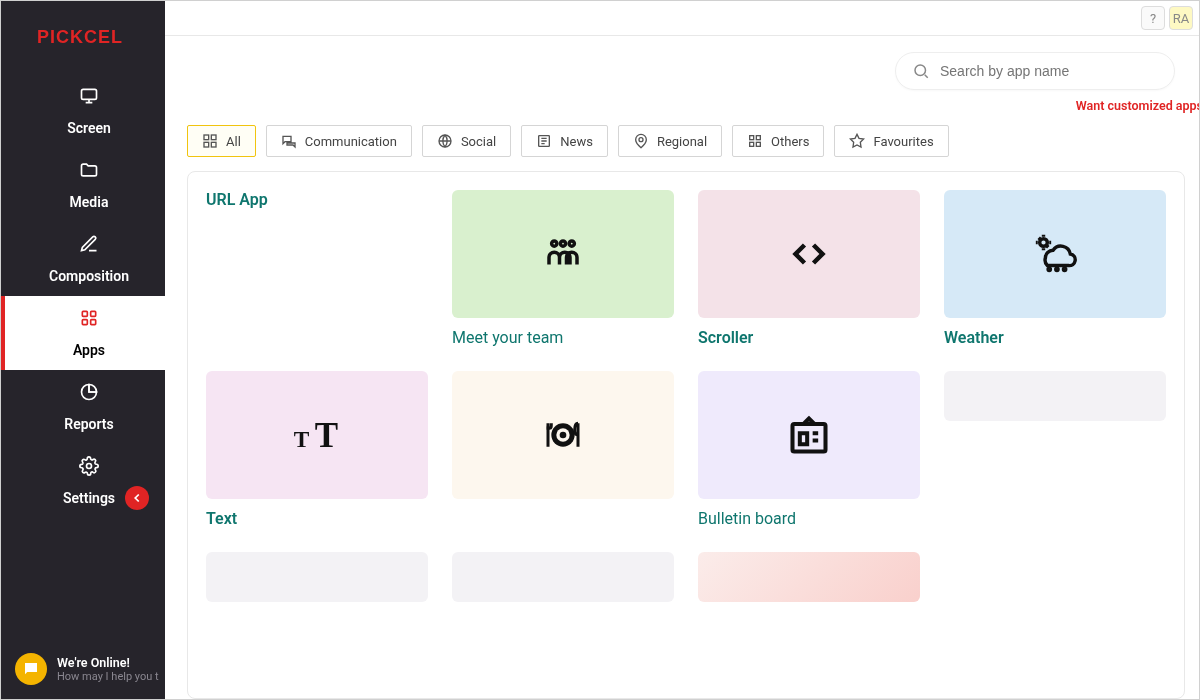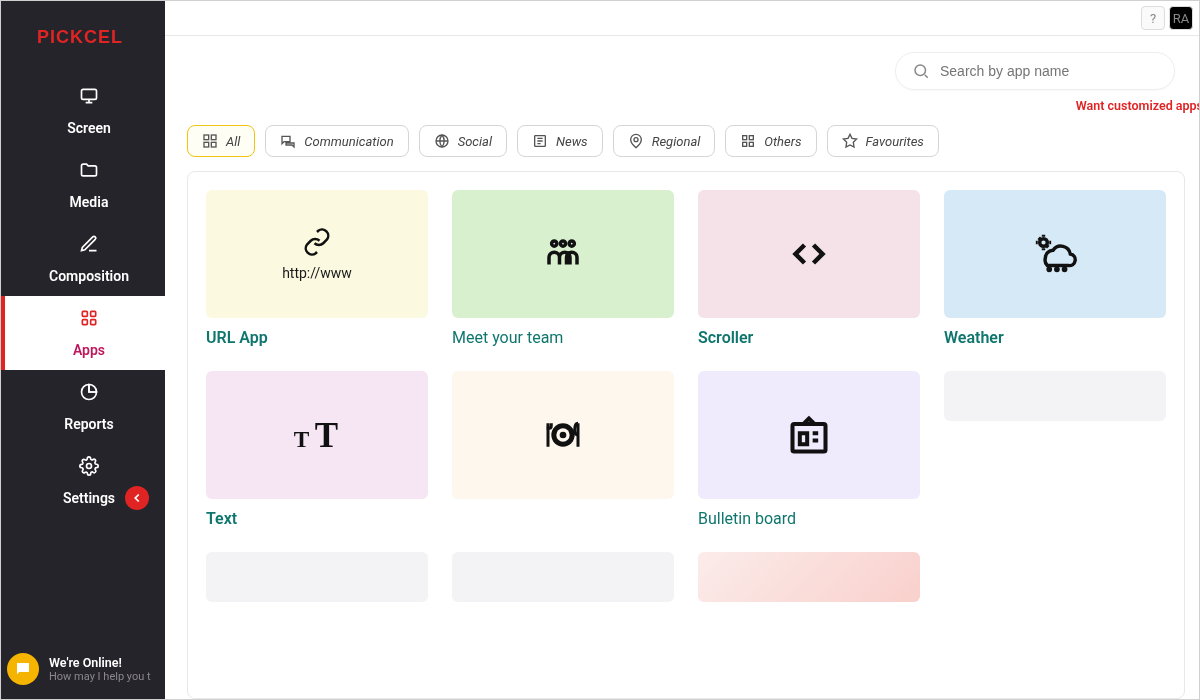--- a/index.html
+++ b/index.html
@@ -2,46 +2,46 @@
 <html><head>
 <meta charset="utf-8">
 <style>
   * { box-sizing: border-box; margin: 0; padding: 0; }
   body { font-family: -apple-system, BlinkMacSystemFont, "Segoe UI", Roboto, Arial, sans-serif; width: 1200px; height: 700px; overflow: hidden; background: #fff; position: relative; border: 1px solid #d0d0d0; }
 
   .sidebar { position: absolute; left: 0; top: 0; width: 164px; height: 100%; background: #26242b; color: #fff; display: flex; flex-direction: column; }
   .logo { padding: 26px 0 26px 36px; font-family: "Arial Black", Arial, sans-serif; font-weight: 900; font-size: 18px; letter-spacing: 1px; color: #e02424; }
   .nav { display: flex; flex-direction: column; }
   .nav-item { display: flex; align-items: center; gap: 14px; padding: 12px 16px 12px 28px; font-size: 14px; font-weight: 600; color: #fff; cursor: pointer; flex-direction: column; }
-  .nav-item.active { background: #fff; color: #be185d; border-left: 4px solid #e02424; padding-left: 24px; }
+  .nav-item.active { background: #fff; color: #000000; border-left: 4px solid #e02424; padding-left: 24px; }
   .nav-item .nicon { width: 20px; height: 20px; display: flex; align-items: center; justify-content: center; }
   .nav-item.active .nicon svg { stroke: #e02424; }
   .nicon svg { stroke: #fff; }
 
   .collapse-btn { position: absolute; top: 485px; right: 16px; width: 24px; height: 24px; background: #e02424; border-radius: 50%; display: flex; align-items: center; justify-content: center; cursor: pointer; }
   .collapse-btn svg { stroke: #fff; }
 
-  .chat-widget { position: absolute; bottom: 14px; left: 6px; display: flex; align-items: center; gap: 10px; }
+  .chat-widget { position: absolute; bottom: 14px; left: 14px; display: flex; align-items: center; gap: 10px; }
   .chat-bubble { width: 32px; height: 32px; background: #f4b400; border-radius: 50%; display: flex; align-items: center; justify-content: center; }
   .chat-text .line1 { font-size: 12.5px; font-weight: 600; color: #fff; }
   .chat-text .line2 { font-size: 11px; color: #8a8790; }
 
   .main { position: absolute; left: 164px; top: 0; right: 0; bottom: 0; background: #fff; display: flex; flex-direction: column; }
   .topbar { height: 35px; border-bottom: 1px solid #e8e8e8; display: flex; justify-content: flex-end; align-items: center; padding-right: 6px; gap: 4px; }
   .help-btn { width: 24px; height: 24px; border: 1px solid #ddd; border-radius: 4px; background: #fafafa; font-size: 13px; color: #888; display: flex; align-items: center; justify-content: center; cursor: pointer; }
 
   .search-row { padding: 16px 24px 4px; display: flex; justify-content: flex-end; }
   .search-box { width: 280px; height: 38px; border: 1px solid #eee; border-radius: 20px; display: flex; align-items: center; padding: 0 16px; gap: 10px; box-shadow: 0 1px 2px rgba(0,0,0,0.03); }
   .search-box input { border: none; outline: none; flex: 1; font-size: 14px; color: #7f1d1d; background: transparent; }
   .search-box svg { stroke: #888; }
 
   .custom-link { text-align: right; padding: 4px 0 6px; font-size: 12.5px; font-weight: 600; color: #e02424; overflow: hidden; white-space: nowrap; margin-right: -4px; }
 
   .filters { display: flex; gap: 10px; padding: 6px 0 14px 22px; flex-wrap: wrap; }
-  .chip { display: flex; align-items: center; gap: 8px; border: 1px solid #d5d5d5; border-radius: 8px; padding: 7px 14px; font-size: 13px; color: #444; cursor: pointer; background: #fff; font-style: italic; }
+  .chip { display: flex; align-items: center; gap: 8px; border: 1px solid #d5d5d5; border-radius: 2px; padding: 7px 14px; font-size: 13px; color: #444; cursor: pointer; background: #fff; }
   .chip.active { border-color: #f1c40f; background: #fffef5; }
   .chip .cicon { width: 16px; height: 16px; display: flex; align-items: center; justify-content: center; }
   .chip svg { stroke: #555; }
 
   .grid-wrap { flex: 1; overflow: hidden; border: 1px solid #e8e8e8; border-radius: 8px; margin: 0 14px 0 22px; padding: 18px; }
   .grid { display: grid; grid-template-columns: repeat(4, 1fr); gap: 24px; }
   .card { display: flex; flex-direction: column; gap: 10px; cursor: pointer; }
   .tile { height: 128px; border-radius: 6px; display: flex; flex-direction: column; align-items: center; justify-content: center; gap: 8px; }
   .tile svg { fill: none; }
   .card-label { font-size: 16px; font-weight: 600; color: #0f766e; }
@@ -136,21 +136,21 @@
     <div class="chat-text">
       <div class="line1">We're Online!</div>
       <div class="line2">How may I help you t</div>
     </div>
   </div>
 </div>
 
 <div class="main">
   <div class="topbar">
     <div class="help-btn">?</div>
-    <div class="help-btn" style="background:#000000;">RA</div>
+    <div class="help-btn" style="background:#fef9c3;">RA</div>
   </div>
 
   <div class="search-row">
     <div class="search-box">
       <svg width="18" height="18" viewBox="0 0 24 24" fill="none" stroke-width="2">
           <circle cx="11" cy="11" r="7"></circle>
           <path d="M21 21l-4-4"></path>
         </svg>
       <input type="text" placeholder="Search by app name" style="">
     </div>
@@ -223,26 +223,20 @@
           </svg>
         </span>
       <span>Favourites</span>
     </div>
   </div>
 
   <div class="grid-wrap">
     <div class="grid">
 
       <div class="card">
-        <div class="tile bg-yellow">
-          <svg width="40" height="30" viewBox="0 0 24 24" stroke="#111" stroke-width="2">
-              <path d="M10 13a5 5 0 007 0l3-3a5 5 0 00-7-7l-1 1M14 11a5 5 0 00-7 0l-3 3a5 5 0 007 7l1-1"></path>
-            </svg>
-          <span class="http-text">http://www</span>
-        </div>
         <div class="card-label">URL App</div>
       </div>
 
       <div class="card">
         <div class="tile bg-green">
           <svg width="52" height="42" viewBox="0 0 24 24" stroke="#111" stroke-width="2">
               <circle cx="7" cy="6" r="1.5"></circle>
               <circle cx="12" cy="6" r="1.5"></circle>
               <circle cx="17" cy="6" r="1.5"></circle>
               <path d="M4 18v-4a3 3 0 013-3h0a3 3 0 013 3v4M10 18v-4a3 3 0 013-3h0a3 3 0 013 3v4M14 18v-4a3 3 0 013-3h0a3 3 0 013 3v4"></path>

